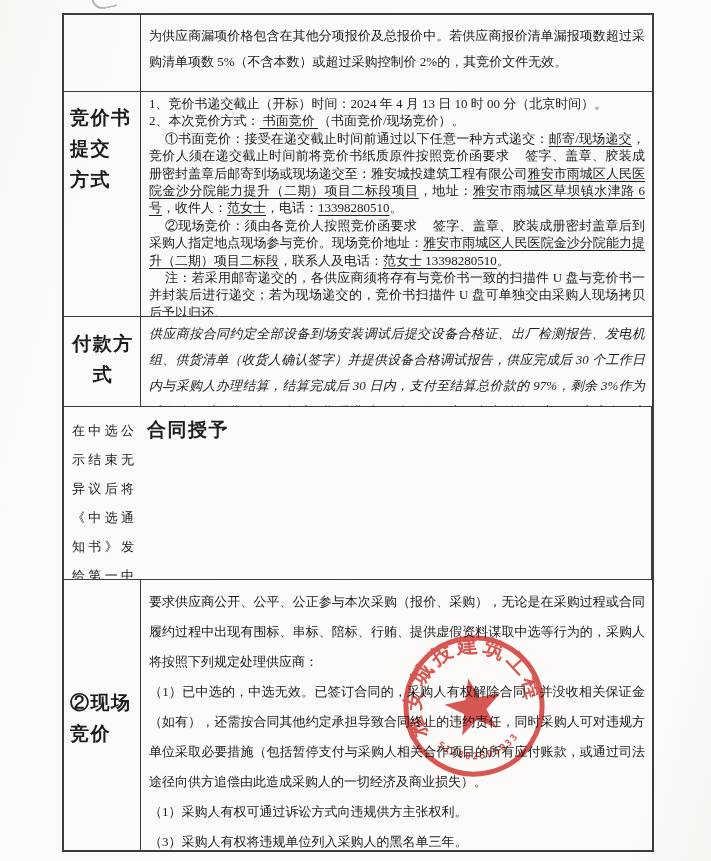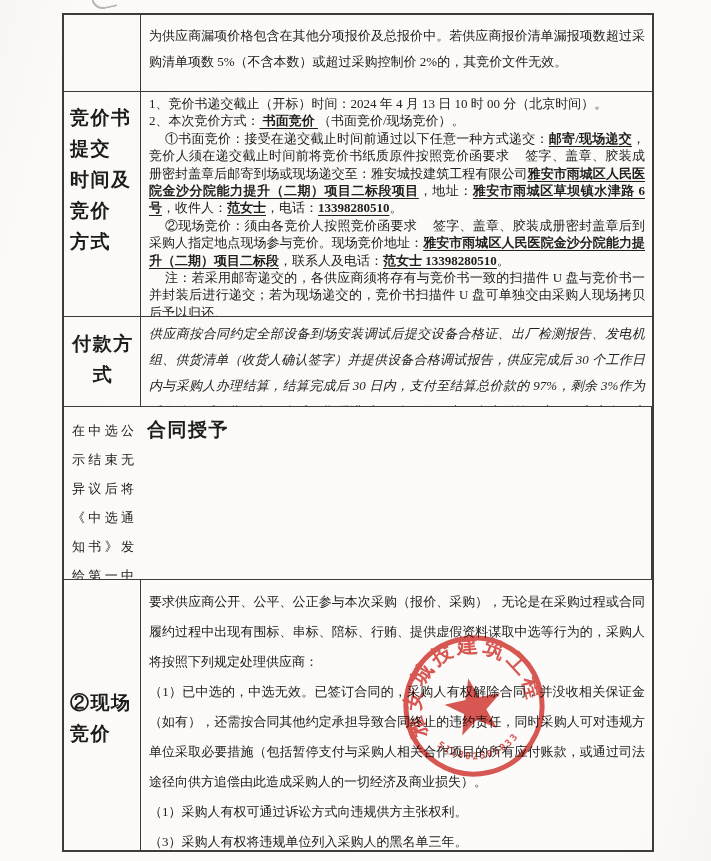--- a/index.html
+++ b/index.html
@@ -40,21 +40,21 @@
   .label-cell.center{justify-content:center;}
   .label-cell.pay{padding-top:11px;text-align:center;}
   .label-cell.award{padding-top:7px;}
   .content-cell{
     padding:2px 7px 0 8px;
     font-size:13px;line-height:17.4px;
     text-align:justify;
   }
   .content-cell p{margin:0;}
   .content-cell .b{font-weight:normal;margin-left:16px;}
-  .content-cell .u{text-decoration:underline;text-underline-offset:3px;font-weight:bold;}
+  .content-cell .u{text-decoration:underline;text-underline-offset:3px;}
   .seal{
     position:absolute;left:374px;top:606px;width:200px;height:200px;
     transform:rotate(-12deg);
     mix-blend-mode:multiply;opacity:.88;
     pointer-events:none;
   }
 </style>
 </head>
 <body>
 
@@ -64,21 +64,20 @@
 
   <div class="doc-table">
 
     <div class="cell label-cell r1-label" style="border-bottom:1.5px solid #3c3c3c;"></div>
     <div class="cell content-cell r1x" style="border-bottom:1.5px solid #3c3c3c;padding-top:8px;line-height:26px;">
         <p><span>为供应商漏项价格包含在其他分项报价及总报价中。若供应商报价清单漏报项数超过采购清单项数 5%（不含本数）或超过采购控制价 2%的，其竞价文件无效。</span></p>
       </div>
 
     <div class="cell label-cell" style="border-bottom:1.5px solid #3c3c3c;">
         <div>竞价书提交</div>
-        <div>时间及竞价</div>
         <div>方式</div>
       </div>
     <div class="cell content-cell r2c" style="border-bottom:1.5px solid #3c3c3c;padding-top:3px;">
         <p><span>1、竞价书递交截止（开标）时间：2024 年 4 月 13 日 10 时 00 分（北京时间）。</span></p>
         <p><span>2、本次竞价方式：</span><span class="u">  书面竞价  </span><span>（书面竞价/现场竞价）。</span></p>
         <p><span class="b">①书面竞价：</span><span>接受在递交截止时间前通过以下任意一种方式递交：</span><span class="u">邮寄/现场递交</span><span>，竞价人须在递交截止时间前将竞价书纸质原件按照竞价函要求</span><span class="b">签字、盖章、胶装成册密封盖章后</span><span>邮寄到场或现场递交至：雅安城投建筑工程有限公司</span><span class="u">雅安市雨城区人民医院金沙分院能力提升（二期）项目二标段项目</span><span>，地址：</span><span class="u">雅安市雨城区草坝镇水津路 6 号</span><span>，收件人：</span><span class="u">范女士</span><span>，电话：</span><span class="u">13398280510</span><span>。</span></p>
         <p><span class="b">②现场竞价：</span><span>须由各竞价人按照竞价函要求</span><span class="b">签字、盖章、胶装成册密封盖章后</span><span>到采购人指定地点现场参与竞价。现场竞价地址：</span><span class="u">雅安市雨城区人民医院金沙分院能力提升（二期）项目二标段</span><span>，联系人及电话：</span><span class="u">范女士 13398280510</span><span>。</span></p>
         <p class="note"><span class="b">注：若采用邮寄递交的，各供应商须将存有与竞价书一致的扫描件 U 盘与竞价书一并封装后进行递交；若为现场递交的，竞价书扫描件 U 盘可单独交由采购人现场拷贝后予以归还。</span></p>
       </div>
 

